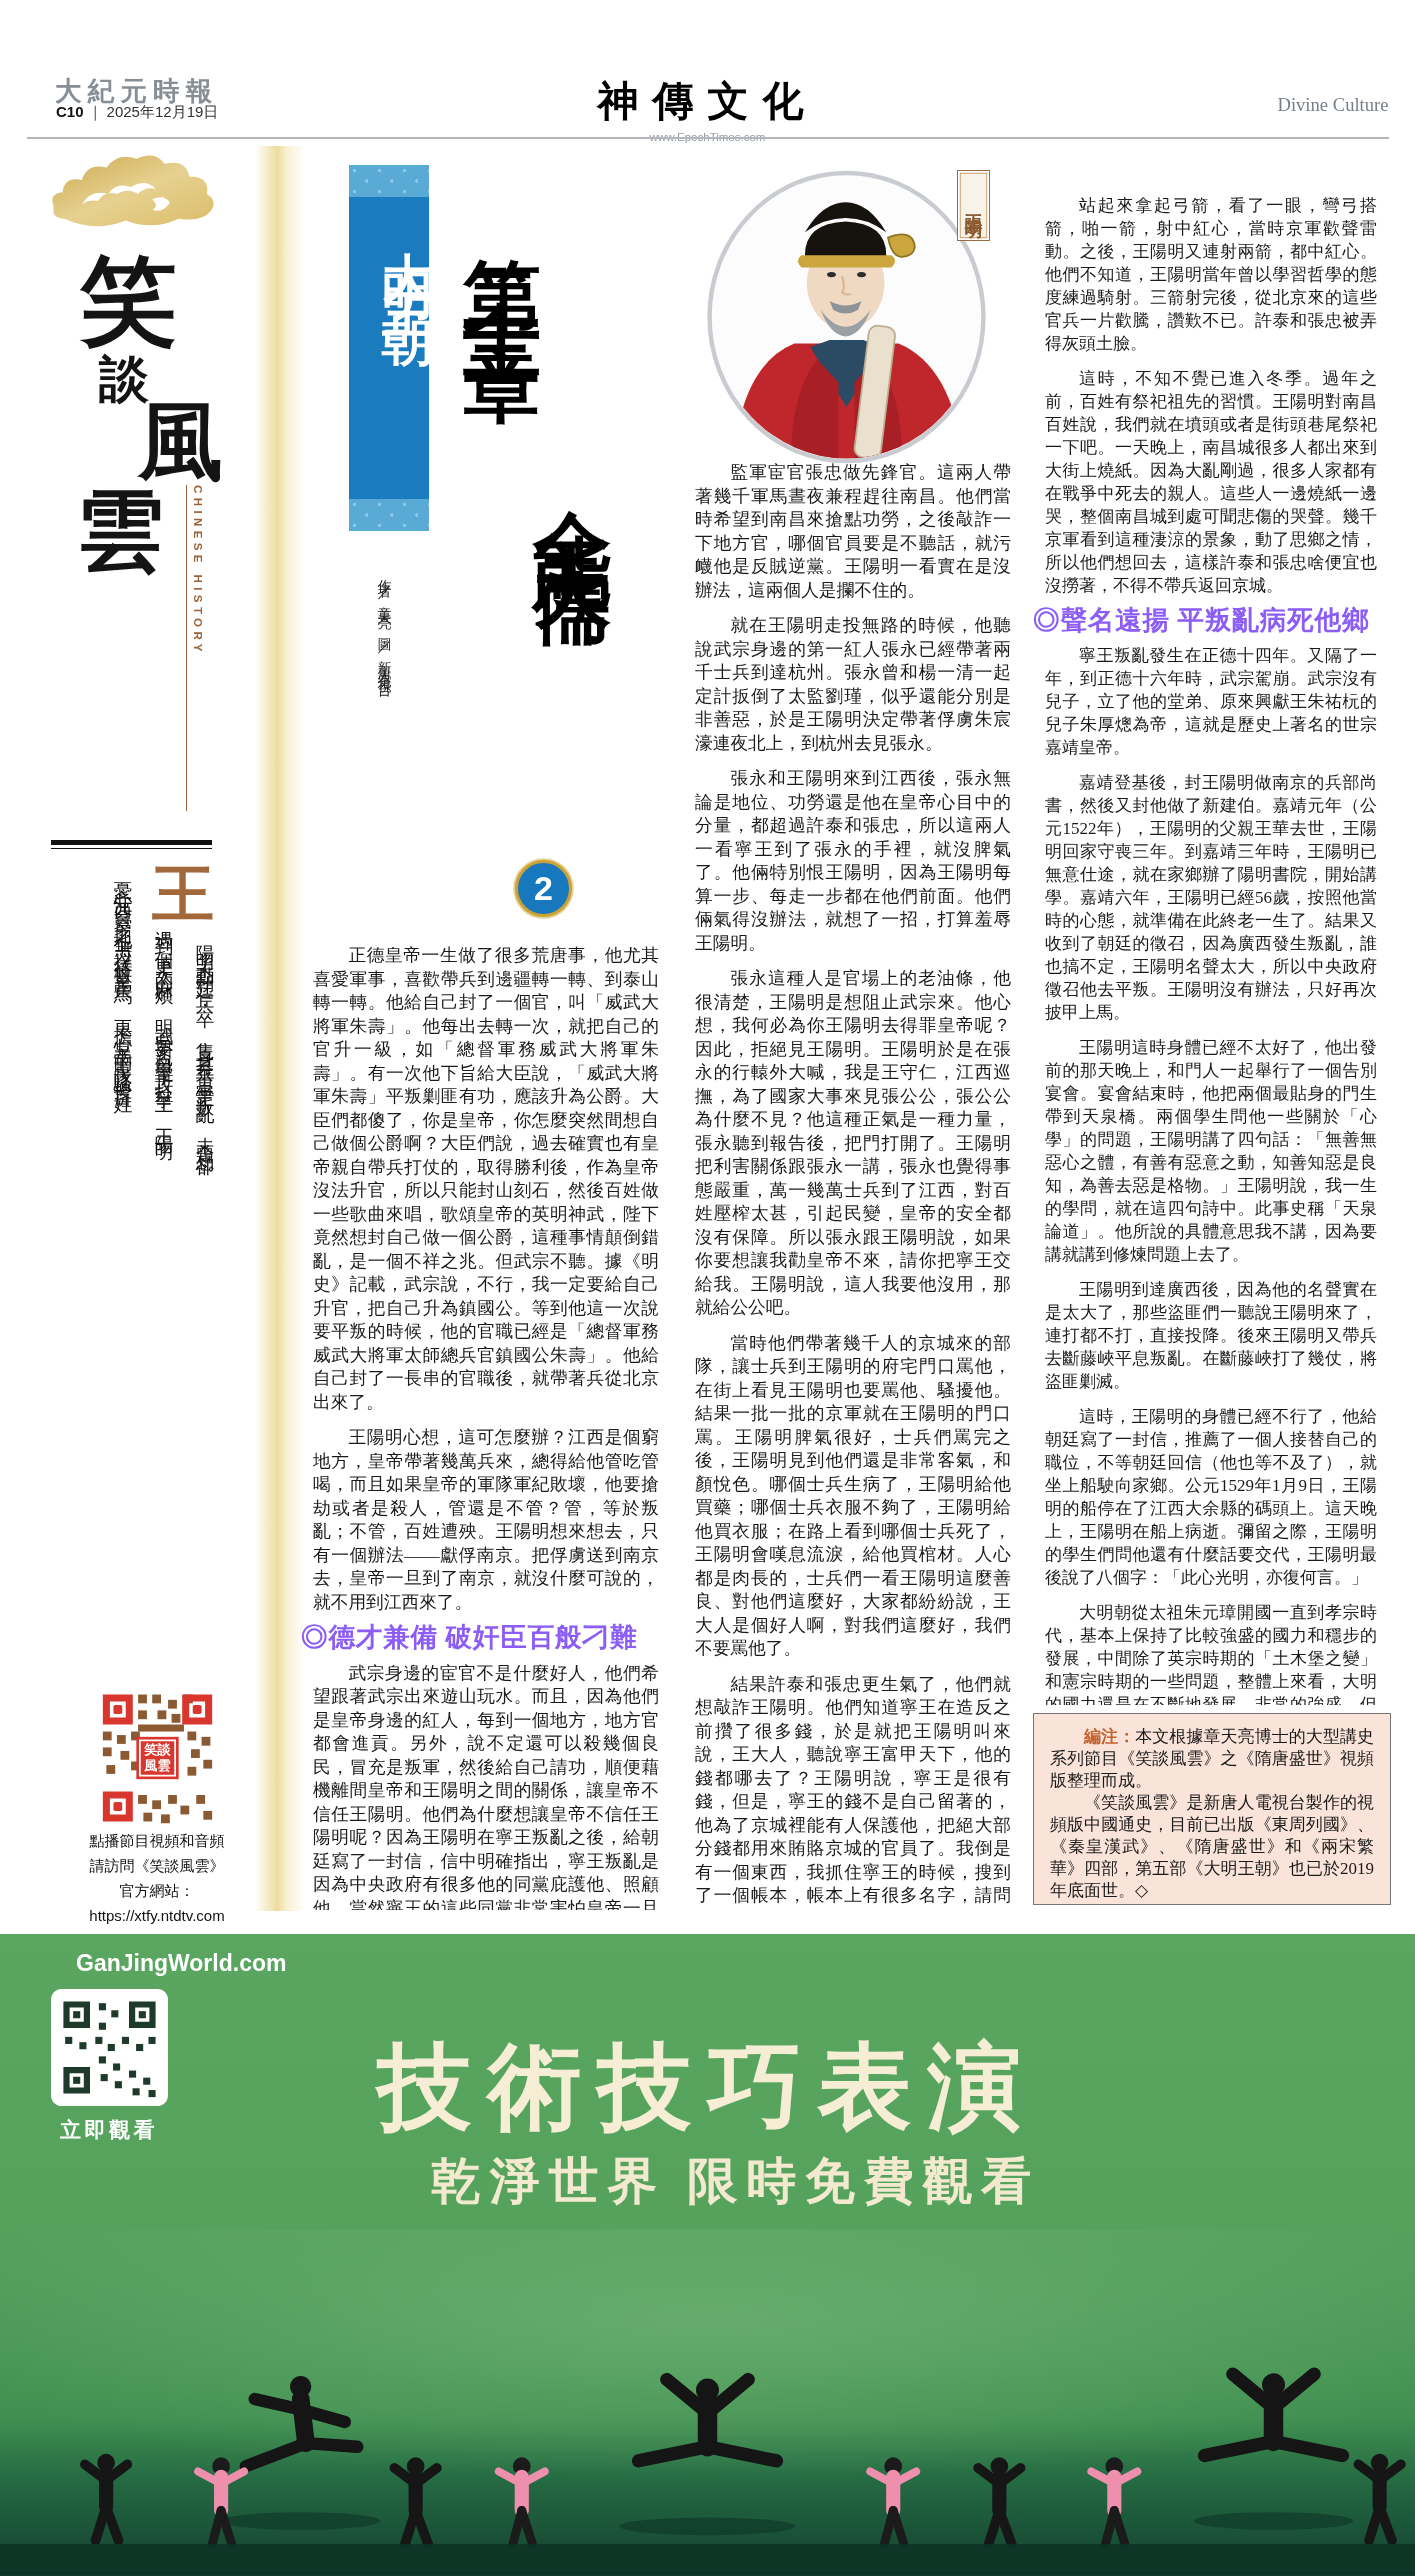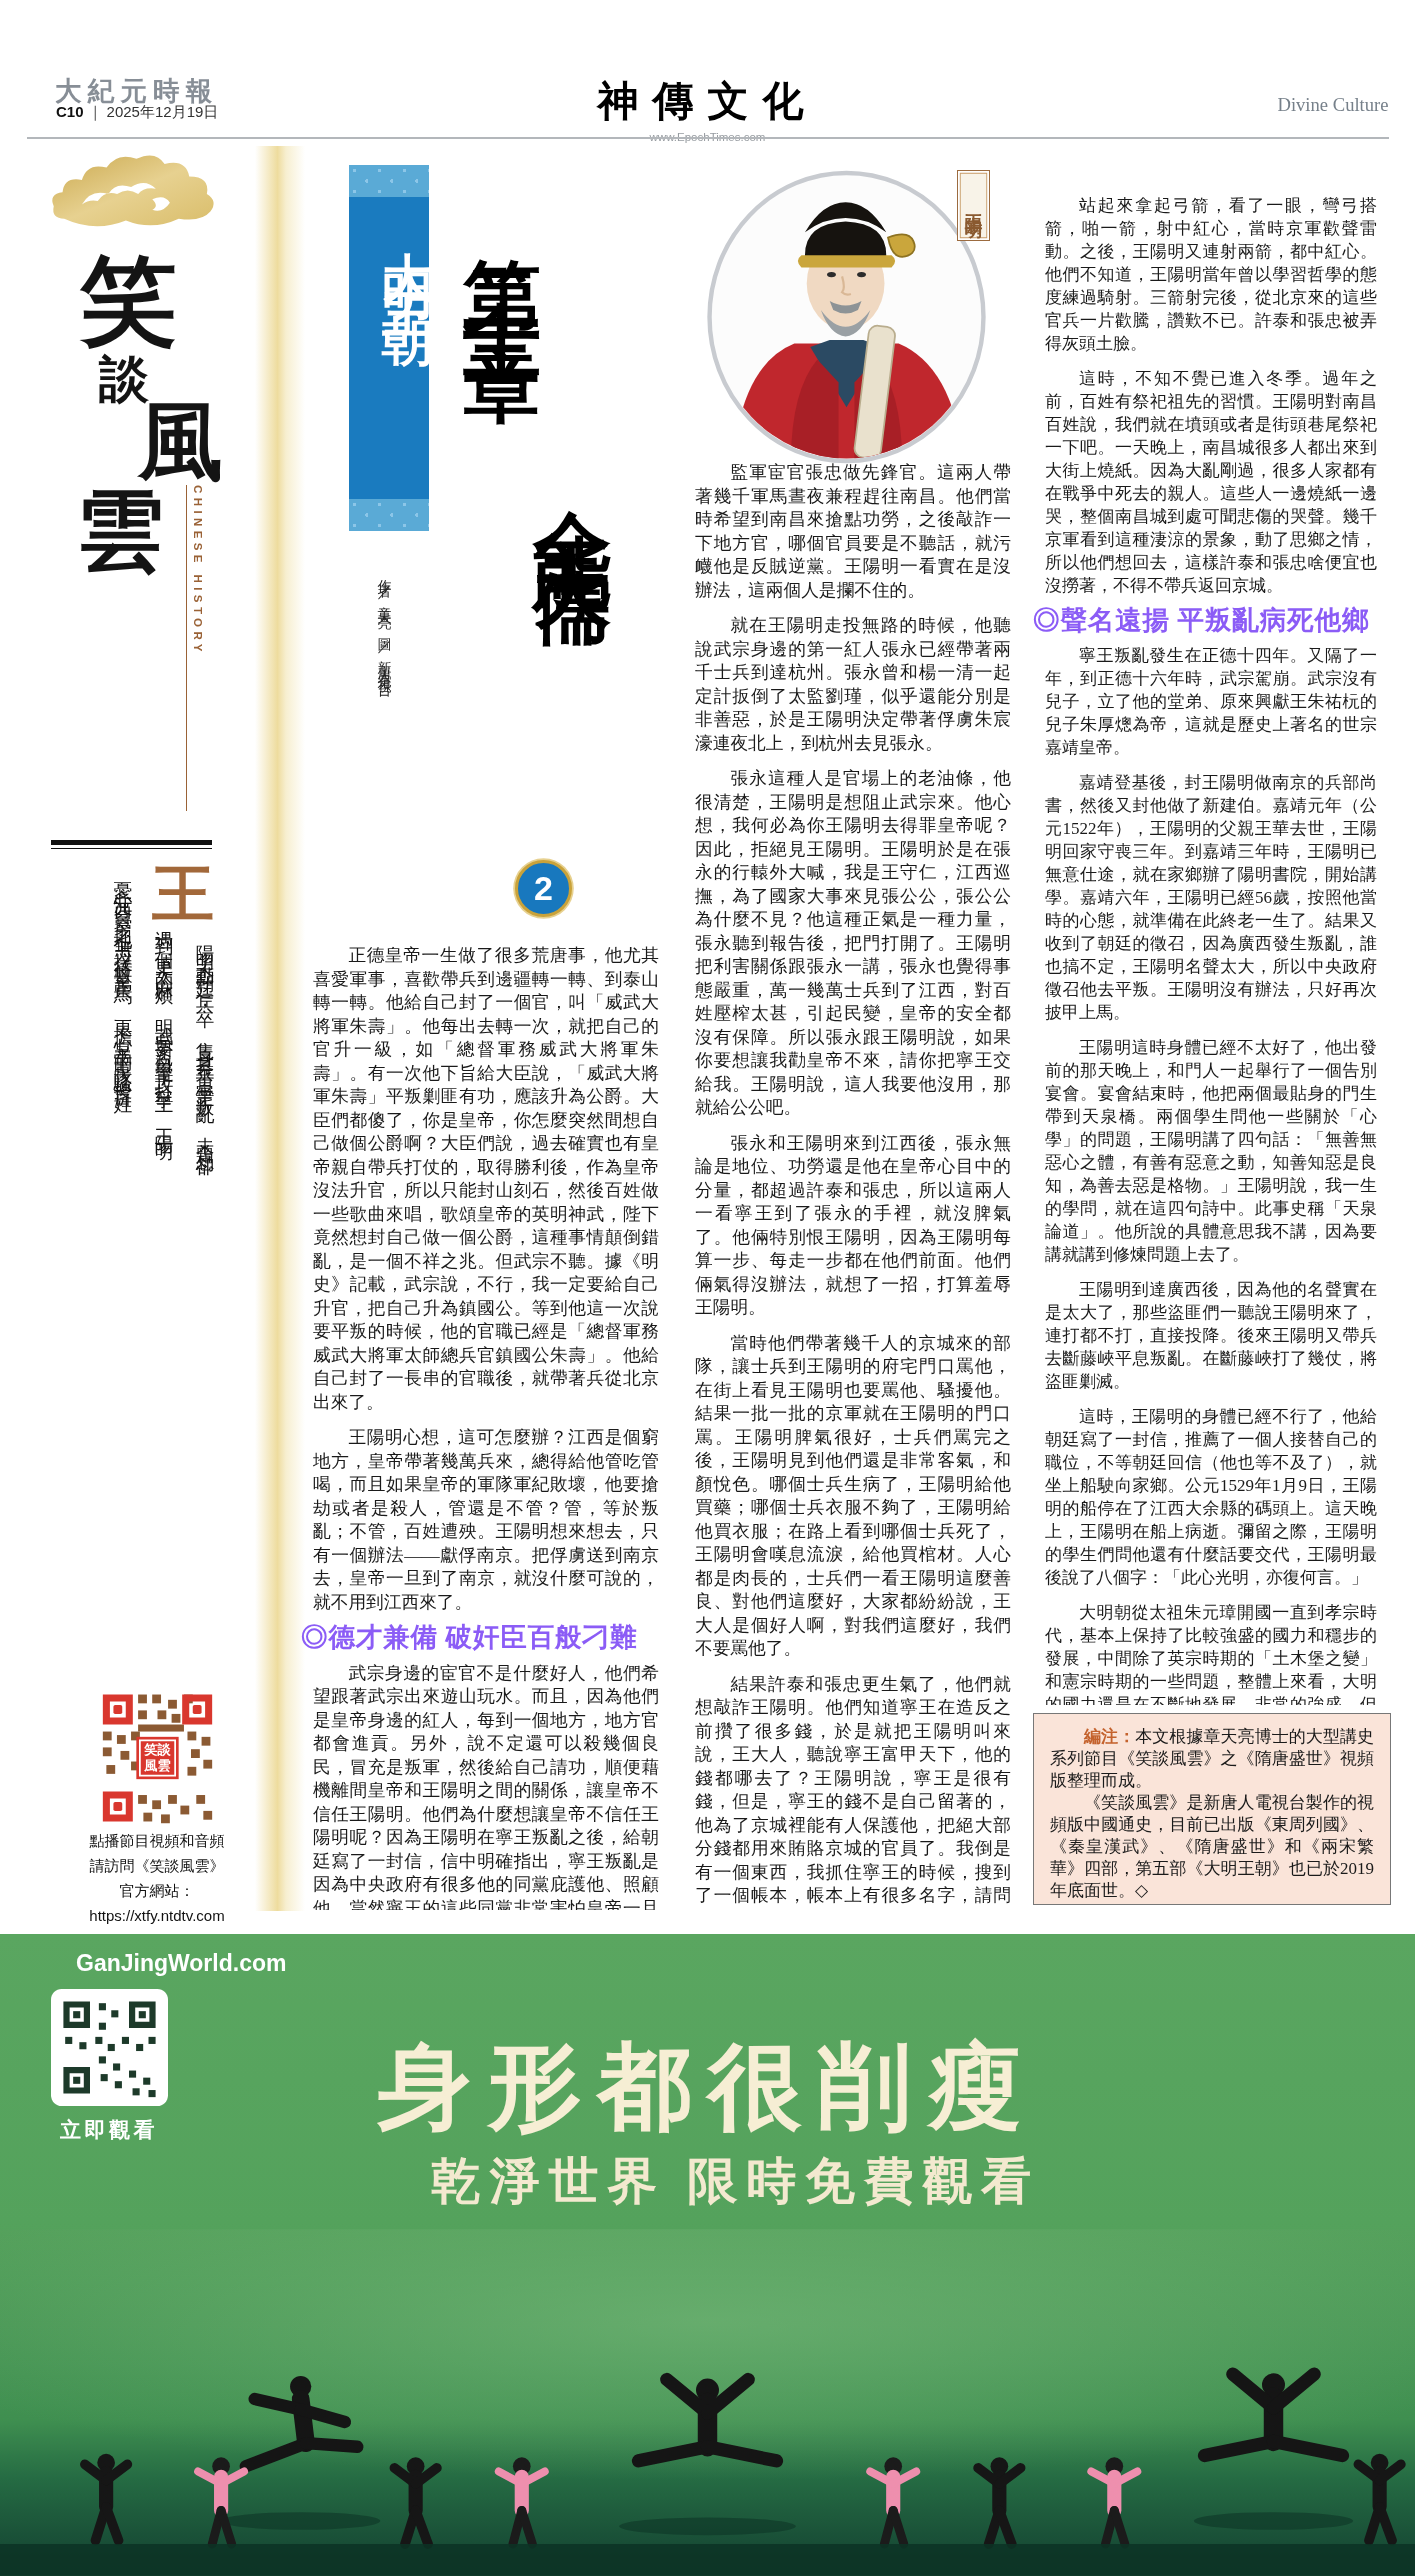--- a/index.html
+++ b/index.html
@@ -201,22 +201,22 @@
     <div>
         <p>武宗身邊的宦官不是什麼好人，他們希望跟著武宗出來遊山玩水。而且，因為他們是皇帝身邊的紅人，每到一個地方，地方官都會進貢。另外，說不定還可以殺幾個良民，冒充是叛軍，然後給自己請功，順便藉機離間皇帝和王陽明之間的關係，讓皇帝不信任王陽明。他們為什麼想讓皇帝不信任王陽明呢？因為王陽明在寧王叛亂之後，給朝廷寫了一封信，信中明確指出，寧王叛亂是因為中央政府有很多他的同黨庇護他、照顧他。當然寧王的這些同黨非常害怕皇帝一旦見到王陽明，王陽明會把這些事兒全都兜出來。</p>
         <p>武宗出來時，讓他身邊的紅人副將許泰和</p>
       </div>
   </div>
 
   <div class="abs bodycol" style="left:683px;top:449px;width:340px;height:1461px;">
     <div>
         <p>監軍宦官張忠做先鋒官。這兩人帶著幾千軍馬晝夜兼程趕往南昌。他們當時希望到南昌來搶點功勞，之後敲詐一下地方官，哪個官員要是不聽話，就污衊他是反賊逆黨。王陽明一看實在是沒辦法，這兩個人是攔不住的。</p>
         <p>就在王陽明走投無路的時候，他聽說武宗身邊的第一紅人張永已經帶著兩千士兵到達杭州。張永曾和楊一清一起定計扳倒了太監劉瑾，似乎還能分別是非善惡，於是王陽明決定帶著俘虜朱宸濠連夜北上，到杭州去見張永。</p>
+        <p>張永和王陽明來到江西後，張永無論是地位、功勞還是他在皇帝心目中的分量，都超過許泰和張忠，所以這兩人一看寧王到了張永的手裡，就沒脾氣了。他倆特別恨王陽明，因為王陽明每算一步、每走一步都在他們前面。他們倆氣得沒辦法，就想了一招，打算羞辱王陽明。</p>
         <p>張永這種人是官場上的老油條，他很清楚，王陽明是想阻止武宗來。他心想，我何必為你王陽明去得罪皇帝呢？因此，拒絕見王陽明。王陽明於是在張永的行轅外大喊，我是王守仁，江西巡撫，為了國家大事來見張公公，張公公為什麼不見？他這種正氣是一種力量，張永聽到報告後，把門打開了。王陽明把利害關係跟張永一講，張永也覺得事態嚴重，萬一幾萬士兵到了江西，對百姓壓榨太甚，引起民變，皇帝的安全都沒有保障。所以張永跟王陽明說，如果你要想讓我勸皇帝不來，請你把寧王交給我。王陽明說，這人我要他沒用，那就給公公吧。</p>
-        <p>張永和王陽明來到江西後，張永無論是地位、功勞還是他在皇帝心目中的分量，都超過許泰和張忠，所以這兩人一看寧王到了張永的手裡，就沒脾氣了。他倆特別恨王陽明，因為王陽明每算一步、每走一步都在他們前面。他們倆氣得沒辦法，就想了一招，打算羞辱王陽明。</p>
         <p>當時他們帶著幾千人的京城來的部隊，讓士兵到王陽明的府宅門口罵他，在街上看見王陽明也要罵他、騷擾他。結果一批一批的京軍就在王陽明的門口罵。王陽明脾氣很好，士兵們罵完之後，王陽明見到他們還是非常客氣，和顏悅色。哪個士兵生病了，王陽明給他買藥；哪個士兵衣服不夠了，王陽明給他買衣服；在路上看到哪個士兵死了，王陽明會嘆息流淚，給他買棺材。人心都是肉長的，士兵們一看王陽明這麼善良、對他們這麼好，大家都紛紛說，王大人是個好人啊，對我們這麼好，我們不要罵他了。</p>
         <p>結果許泰和張忠更生氣了，他們就想敲詐王陽明。他們知道寧王在造反之前攢了很多錢，於是就把王陽明叫來說，王大人，聽說寧王富甲天下，他的錢都哪去了？王陽明說，寧王是很有錢，但是，寧王的錢不是自己留著的，他為了京城裡能有人保護他，把絕大部分錢都用來賄賂京城的官員了。我倒是有一個東西，我抓住寧王的時候，搜到了一個帳本，帳本上有很多名字，請問二位大人要不要看一看啊？這兩人說，我們不看。因為他們知道，他們倆的名字肯定就在上面。王陽明這麼一說，相當於告訴他們，他們的把柄抓在王陽明的手裡，所以他們又沒成功。</p>
         <p>後來他們又想了一個很缺德的招。他們知道王陽明是一個書生，人又很瘦。現在可以看到很多王陽明的雕像，身形都很削瘦。他們覺得王陽明是一個手無縛雞之力的書生，所以就想讓他在士兵面前出醜。他們集合士兵，讓士兵練習射箭，然後許泰和張忠把一副弓箭遞給了王陽明，對他說，王大人，大家都在射箭，請你也給大家表演一下。王陽明沒說話，</p>
       </div>
   </div>
 
   <div class="abs bodycol col3" style="left:1033px;top:182px;width:356px;height:1523px;">
     <div>
         <p>站起來拿起弓箭，看了一眼，彎弓搭箭，啪一箭，射中紅心，當時京軍歡聲雷動。之後，王陽明又連射兩箭，都中紅心。他們不知道，王陽明當年曾以學習哲學的態度練過騎射。三箭射完後，從北京來的這些官兵一片歡騰，讚歎不已。許泰和張忠被弄得灰頭土臉。</p>
         <p>這時，不知不覺已進入冬季。過年之前，百姓有祭祀祖先的習慣。王陽明對南昌百姓說，我們就在墳頭或者是街頭巷尾祭祀一下吧。一天晚上，南昌城很多人都出來到大街上燒紙。因為大亂剛過，很多人家都有在戰爭中死去的親人。這些人一邊燒紙一邊哭，整個南昌城到處可聞悲傷的哭聲。幾千京軍看到這種淒涼的景象，動了思鄉之情，所以他們想回去，這樣許泰和張忠啥便宜也沒撈著，不得不帶兵返回京城。</p>
@@ -263,21 +263,21 @@
         <rect x="56" y="96" width="8" height="8"></rect>
           <rect x="72" y="104" width="8" height="8"></rect>
           <rect x="88" y="92" width="8" height="8"></rect>
         <rect x="104" y="100" width="8" height="8"></rect>
           <rect x="92" y="112" width="8" height="8"></rect>
           <rect x="110" y="114" width="8" height="8"></rect>
       </g>
     </svg>
     <div class="abs watch" style="left:60px;top:182px;">立即觀看</div>
 
-    <div class="abs ad-cream ad-line2" style="left:0;top:90px;width:1415px;">身形都很削瘦</div>
+    <div class="abs ad-cream ad-line2" style="left:0;top:90px;width:1415px;">技術技巧表演</div>
     <div class="abs ad-cream ad-line3" style="left:0;top:214px;width:1415px;">乾淨世界 限時免費觀看</div>
 
     <svg class="abs" style="left:0;top:295px;" width="1415" height="347" viewBox="0 0 1600 392">
       <defs>
         <linearGradient id="stage" x1="0" y1="0" x2="0" y2="1">
           <stop offset="0" stop-color="#55a15c"></stop>
             <stop offset="0.55" stop-color="#3f8f50"></stop>
           <stop offset="0.72" stop-color="#256b43"></stop>
             <stop offset="1" stop-color="#123f30"></stop>
         </linearGradient>

